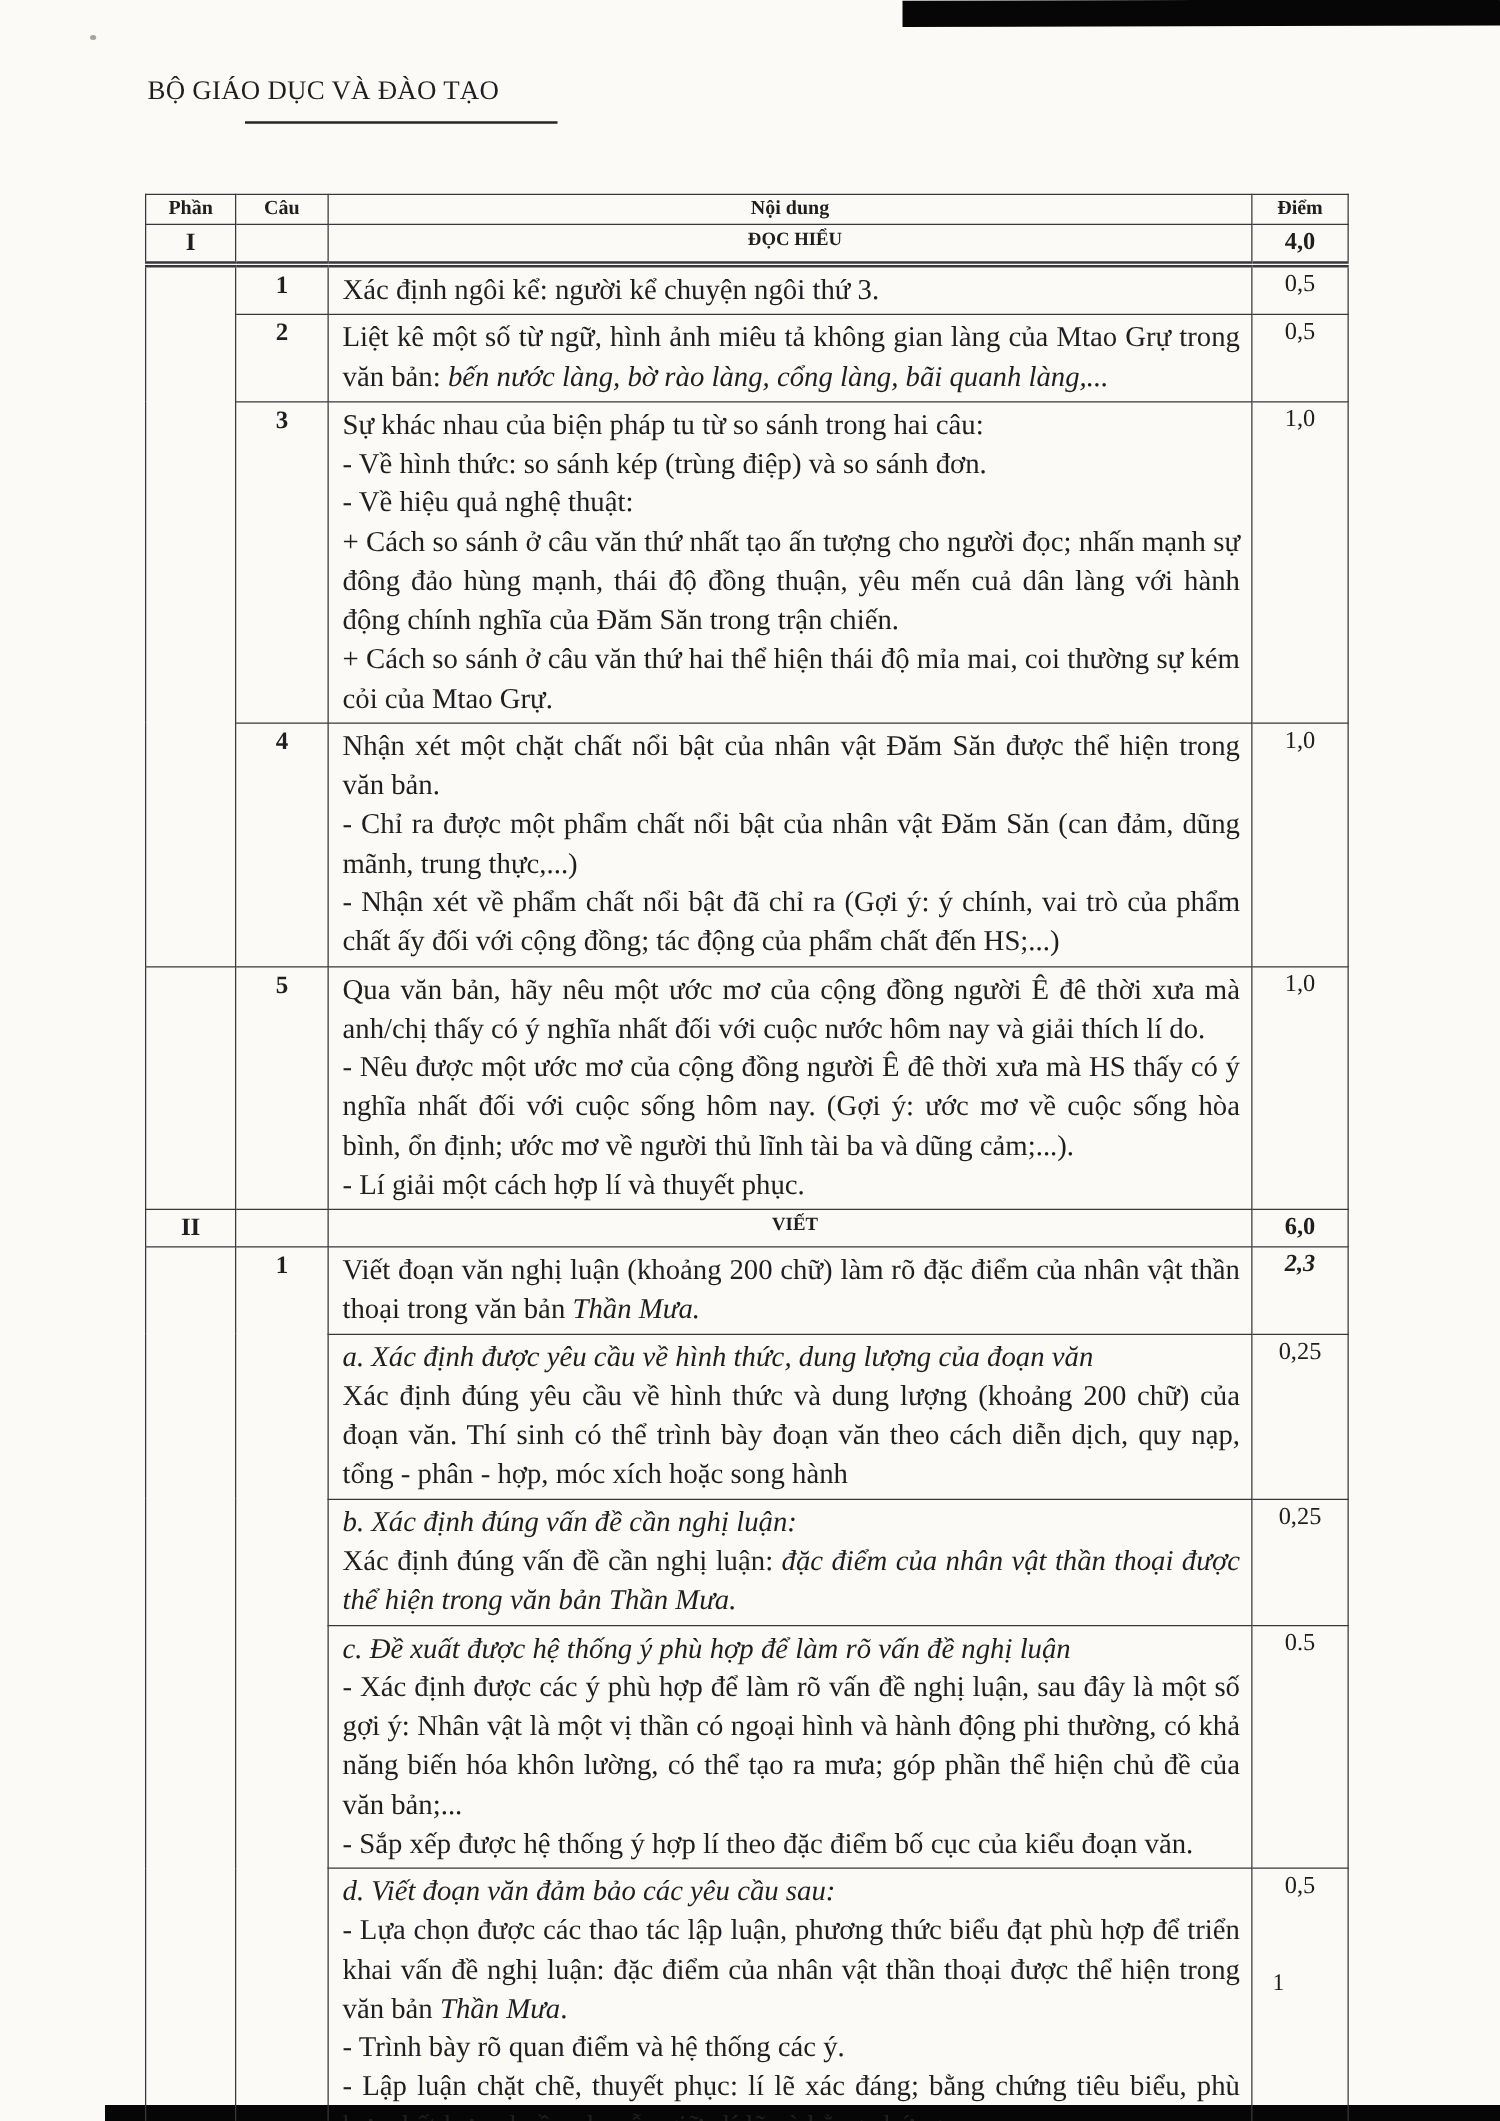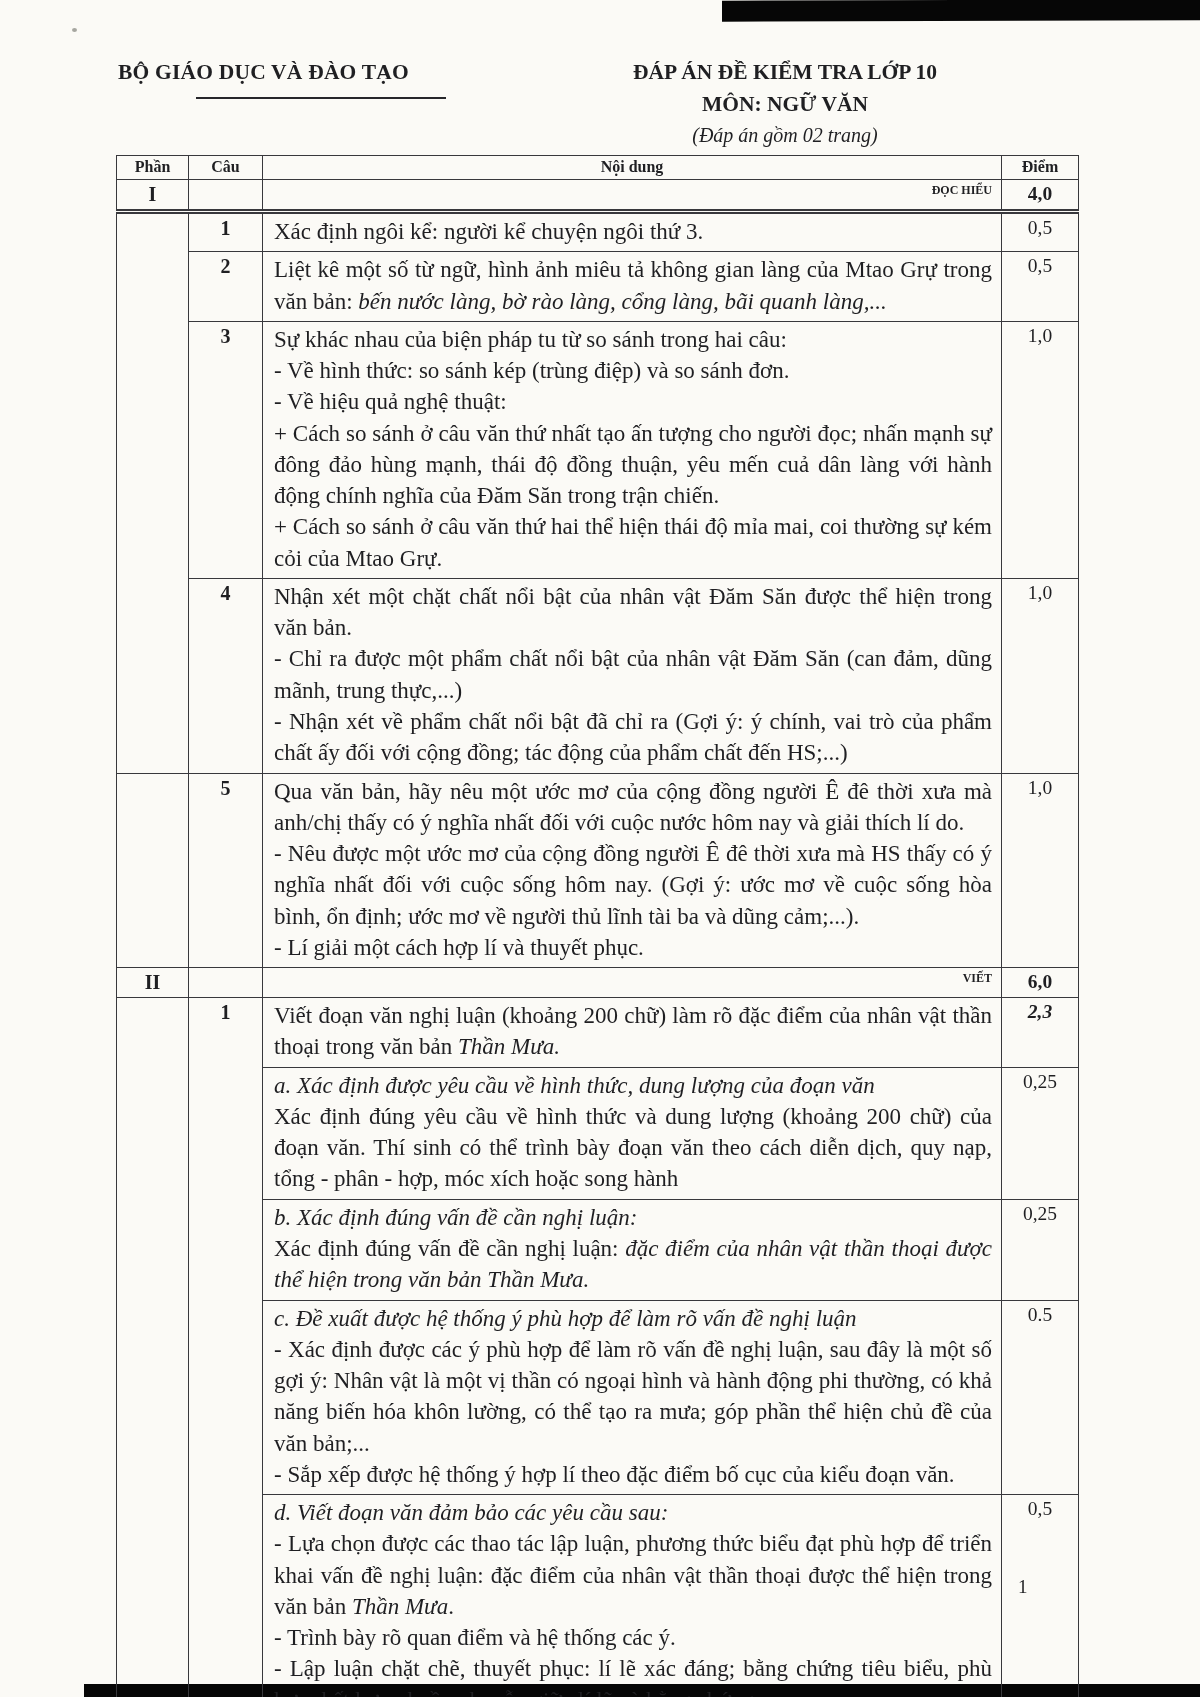--- a/index.html
+++ b/index.html
@@ -11,35 +11,35 @@
     overflow:hidden;
     font-family:"Liberation Serif", serif;
     color:#1f1f22;
   }
   
   .bar-top{position:absolute;top:0;right:0;width:478px;height:21px;background:#060606;transform:rotate(-0.15deg);}
   .bar-bottom{position:absolute;bottom:0;left:84px;right:0;height:13px;background:#060606;}
   .dot{position:absolute;left:72px;top:28px;width:5px;height:4px;background:#a6a6a0;border-radius:50%;}
 
   
-  .org{position:absolute;left:118px;top:60px;font-size:21.5px;font-weight:bold;letter-spacing:.2px;}
+  .org{position:absolute;left:118px;top:60px;font-size:21.5px;font-weight:normal;letter-spacing:.2px;}
   .org-underline{position:absolute;left:196px;top:97px;width:250px;height:2px;background:#26262a;}
   .title-block{position:absolute;left:565px;top:60px;width:440px;text-align:center;}
   .title-block .t1{font-size:21.5px;font-weight:bold;}
   .title-block .t2{font-size:21.5px;font-weight:bold;margin-top:7px;}
   .title-block .t3{font-size:20px;font-style:italic;margin-top:7px;}
 
   
   .tbl-wrap{position:absolute;left:116px;top:155px;width:962px;}
   table.tbl{border-collapse:collapse;table-layout:fixed;width:962px;}
   .tbl th,.tbl td{border:1.4px solid #38383c;vertical-align:top;}
   .tbl th{font-size:16px;font-weight:bold;text-align:center;padding:2px 2px 3px;}
   td.phan,td.cau{font-size:20px;font-weight:bold;text-align:center;padding:3px 2px;}
   td.noidung{font-size:23px;padding:2px 9px 4px 11px;text-align:justify;}
-  td.noidung.section{font-weight:bold;font-size:12px;text-align:right;padding-left:17px;}
+  td.noidung.section{font-weight:bold;font-size:15px;text-align:center;padding-left:17px;}
   td.diem{font-size:19.5px;text-align:center;padding:3px 2px;}
   td.diem.bd{font-weight:bold;margin-top:24px;}
   td.diem.it{font-style:italic;}
   tr.dbl td{border-bottom:5px double #38383c;}
   p.para{margin:0;line-height:1.36;}
   .it{font-style:italic;}
 
   .page-num{position:absolute;left:1018px;top:1576px;font-size:19px;}
 </style>
 </head>
@@ -47,25 +47,20 @@
 
 <div class="page">
 
   <div class="bar-top"></div>
   <div class="bar-bottom"></div>
   <div class="dot"></div>
 
   <div class="org">BỘ GIÁO DỤC VÀ ĐÀO TẠO</div>
   <div class="org-underline"></div>
 
-  <div class="title-block">
-    <div class="t1">ĐÁP ÁN ĐỀ KIỂM TRA LỚP 10</div>
-    <div class="t2">MÔN: NGỮ VĂN</div>
-    <div class="t3">(Đáp án gồm 02 trang)</div>
-  </div>
 
   <div class="tbl-wrap">
     <table class="tbl">
       <colgroup>
         <col style="width:72px">
           <col style="width:74px">
           <col style="width:739px">
           <col style="width:77px">
       </colgroup>
       <thead>

